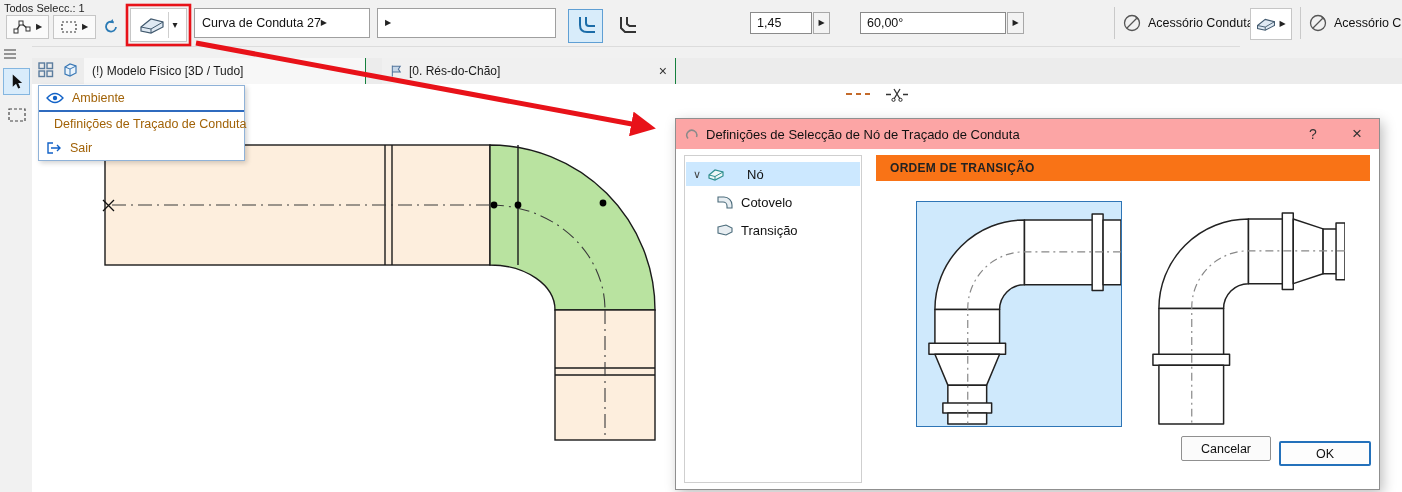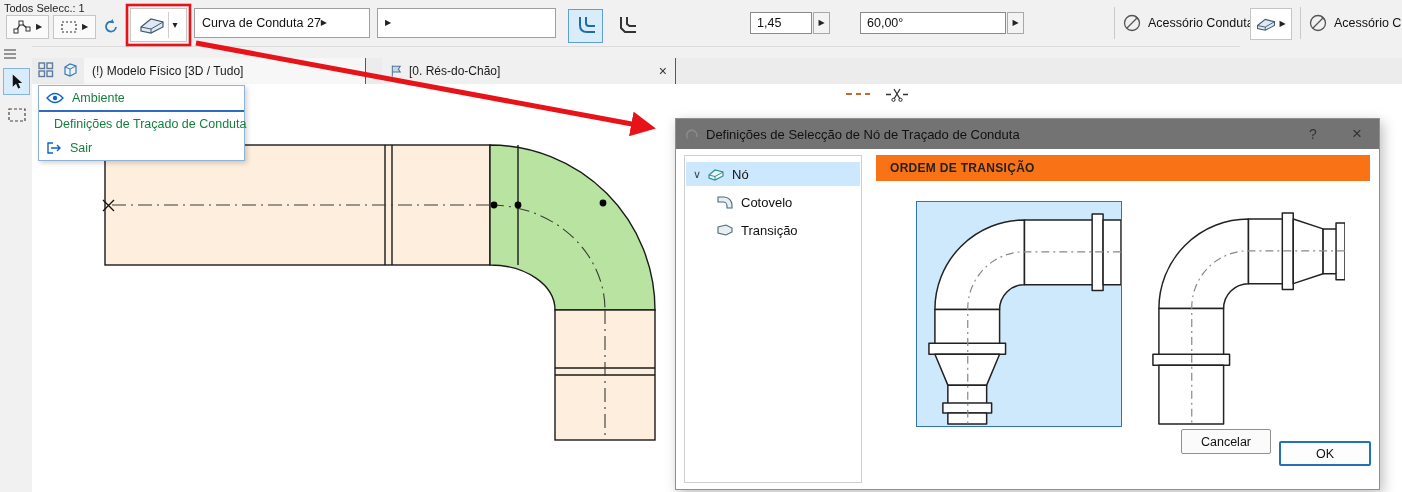--- a/index.html
+++ b/index.html
@@ -19,24 +19,24 @@
   .toollabel{position:absolute;font-size:12.5px;color:#111;white-space:nowrap;}
   .toggle{position:absolute;display:flex;align-items:center;justify-content:center;box-sizing:border-box;cursor:pointer;}
   .toggle.sel{background:#d8ecfa;border:1px solid #5f9fd4;}
   .tabbar{position:absolute;left:32px;top:58px;width:1370px;height:26px;background:#ececec;}
   .tab{position:absolute;top:0;height:26px;display:flex;align-items:center;gap:6px;font-size:12px;color:#1a1a1a;padding:0 8px;box-sizing:border-box;background:#f7f7f7;border-right:1px solid #15803d;cursor:pointer;}
   .canvas{position:absolute;left:32px;top:84px;width:1370px;height:408px;background:#fff;}
   .leftstrip{position:absolute;left:0;top:46px;width:32px;height:446px;background:#f1f1f1;}
   .lbtn{position:absolute;width:27px;height:27px;display:flex;align-items:center;justify-content:center;box-sizing:border-box;cursor:pointer;}
   .lbtn.sel{background:#d9ecfb;border:1px solid #84b6e0;}
   .menu{position:absolute;left:38px;top:85px;width:205px;background:#fff;border:1px solid #8fb2d8;box-shadow:2px 2px 5px rgba(0,0,0,.18);z-index:30;}
-  .mitem{display:flex;align-items:center;gap:8px;height:24px;padding:0 7px;font-size:12.5px;color:#15803d;cursor:pointer;white-space:nowrap;}
+  .mitem{display:flex;align-items:center;gap:8px;height:24px;padding:0 7px;font-size:12.5px;color:#a16207;cursor:pointer;white-space:nowrap;}
   .mdiv{height:2px;background:#2f6bbf;margin:0;}
   .dialog{position:absolute;left:675px;top:118px;width:705px;height:372px;background:#fff;border:1px solid #8f8f8f;box-sizing:border-box;box-shadow:3px 4px 12px rgba(0,0,0,.25);z-index:20;}
-  .dtitle{position:absolute;left:0;top:0;right:0;height:30px;background:#737373;display:flex;align-items:center;}
+  .dtitle{position:absolute;left:0;top:0;right:0;height:30px;background:#fca5a5;display:flex;align-items:center;}
   .dtitle .txt{font-size:13px;color:#111;margin-left:30px;}
   .dtool{position:absolute;top:6px;width:20px;height:18px;display:flex;align-items:center;justify-content:center;font-size:14px;color:#333;cursor:pointer;}
   .tree{position:absolute;left:8px;top:36px;width:178px;height:328px;background:#fff;border:1px solid #cfcfcf;box-sizing:border-box;}
   .trow{position:absolute;left:1px;right:1px;height:24px;display:flex;align-items:center;font-size:13px;color:#111;cursor:pointer;}
   .header-bar{position:absolute;left:200px;top:36px;width:494px;height:26px;background:#f97316;display:flex;align-items:center;}
   .header-bar .txt{font-weight:bold;font-size:12px;color:#222;margin-left:14px;letter-spacing:.3px;}
   .preview{position:absolute;top:82px;width:206px;height:226px;box-sizing:border-box;cursor:pointer;overflow:hidden;}
   .btn{position:absolute;display:flex;align-items:center;justify-content:center;font-size:12.5px;color:#111;background:#fbfbfb;border:1px solid #909090;border-radius:2px;box-sizing:border-box;cursor:pointer;}
   .btn.default{border:2px solid #2471bb;background:#fdfdfd;}
 </style>
@@ -255,21 +255,21 @@
     <div class="dtool" style="right:56px;">?</div>
     <div class="dtool" style="right:12px;font-size:17px;">×</div>
 
     <div class="tree">
       <div class="trow" style="top:6px;background:#cce8ff;">
         <span style="margin-left:7px;font-size:11px;color:#444;">∨</span>
         <svg style="margin-left:6px;" width="18" height="14" viewBox="0 0 18 14">
           <path d="M2,8 L8,3 L16,5 L16,9 L8,13 L2,11 Z" fill="#eef7f7" stroke="#2f8f8f" stroke-width="1.2"></path>
           <path d="M2,8 L8,9.5 L16,5 M8,9.5 V13" fill="none" stroke="#2f8f8f" stroke-width="1"></path>
         </svg>
-        <span style="margin-left:7px;">Nó</span>
+        <span style="margin-left:22px;">Nó</span>
       </div>
       <div class="trow" style="top:62px;">
         <svg style="margin-left:30px;" width="18" height="14" viewBox="0 0 18 14">
           <path d="M2,4 L10,2 L16,5 L16,9 L10,12 L2,10 Z" fill="#e8eef2" stroke="#4a6b7a" stroke-width="1.1"></path>
         </svg>
         <span style="margin-left:7px;">Transição</span>
       </div>
       <div class="trow" style="top:34px;">
         <svg style="margin-left:30px;" width="18" height="14" viewBox="0 0 18 14">
           <path d="M2,2 h6 a8,8 0 0 1 8,8 v3 h-5 v-2 a4,4 0 0 0 -4,-4 h-5 z" fill="#e8eef2" stroke="#4a6b7a" stroke-width="1.1"></path>
@@ -310,21 +310,21 @@
           <rect x="183" y="28" width="22" height="45"></rect>
           <rect x="196" y="22" width="9" height="57"></rect>
           <rect x="18" y="108" width="65" height="48"></rect>
           <rect x="12" y="154" width="77" height="11"></rect>
           <rect x="18" y="165" width="65" height="59"></rect>
         </g>
         <path d="M205,50 H108 A57,57 0 0 0 51,107 V224" fill="none" stroke="#888" stroke-width="1.2" stroke-dasharray="8 4 2 4"></path>
       </svg>
     </div>
 
-    <div class="btn" style="left:505px;top:310px;width:90px;height:25px;">Cancelar</div>
+    <div class="btn" style="left:505px;top:317px;width:90px;height:25px;">Cancelar</div>
     <div class="btn default" style="left:603px;top:322px;width:92px;height:25px;">OK</div>
   </div>
 
   <svg class="abs" style="left:0;top:0;z-index:60;pointer-events:none;" width="1402" height="492">
     <defs>
       <marker id="ah" markerWidth="5" markerHeight="5" refX="3.4" refY="2.5" orient="auto">
         <path d="M0,0 L5,2.5 L0,5 Z" fill="#e81219"></path>
       </marker>
     </defs>
     <rect x="127" y="5" width="63" height="40" fill="none" stroke="#e81219" stroke-width="2.6"></rect>

